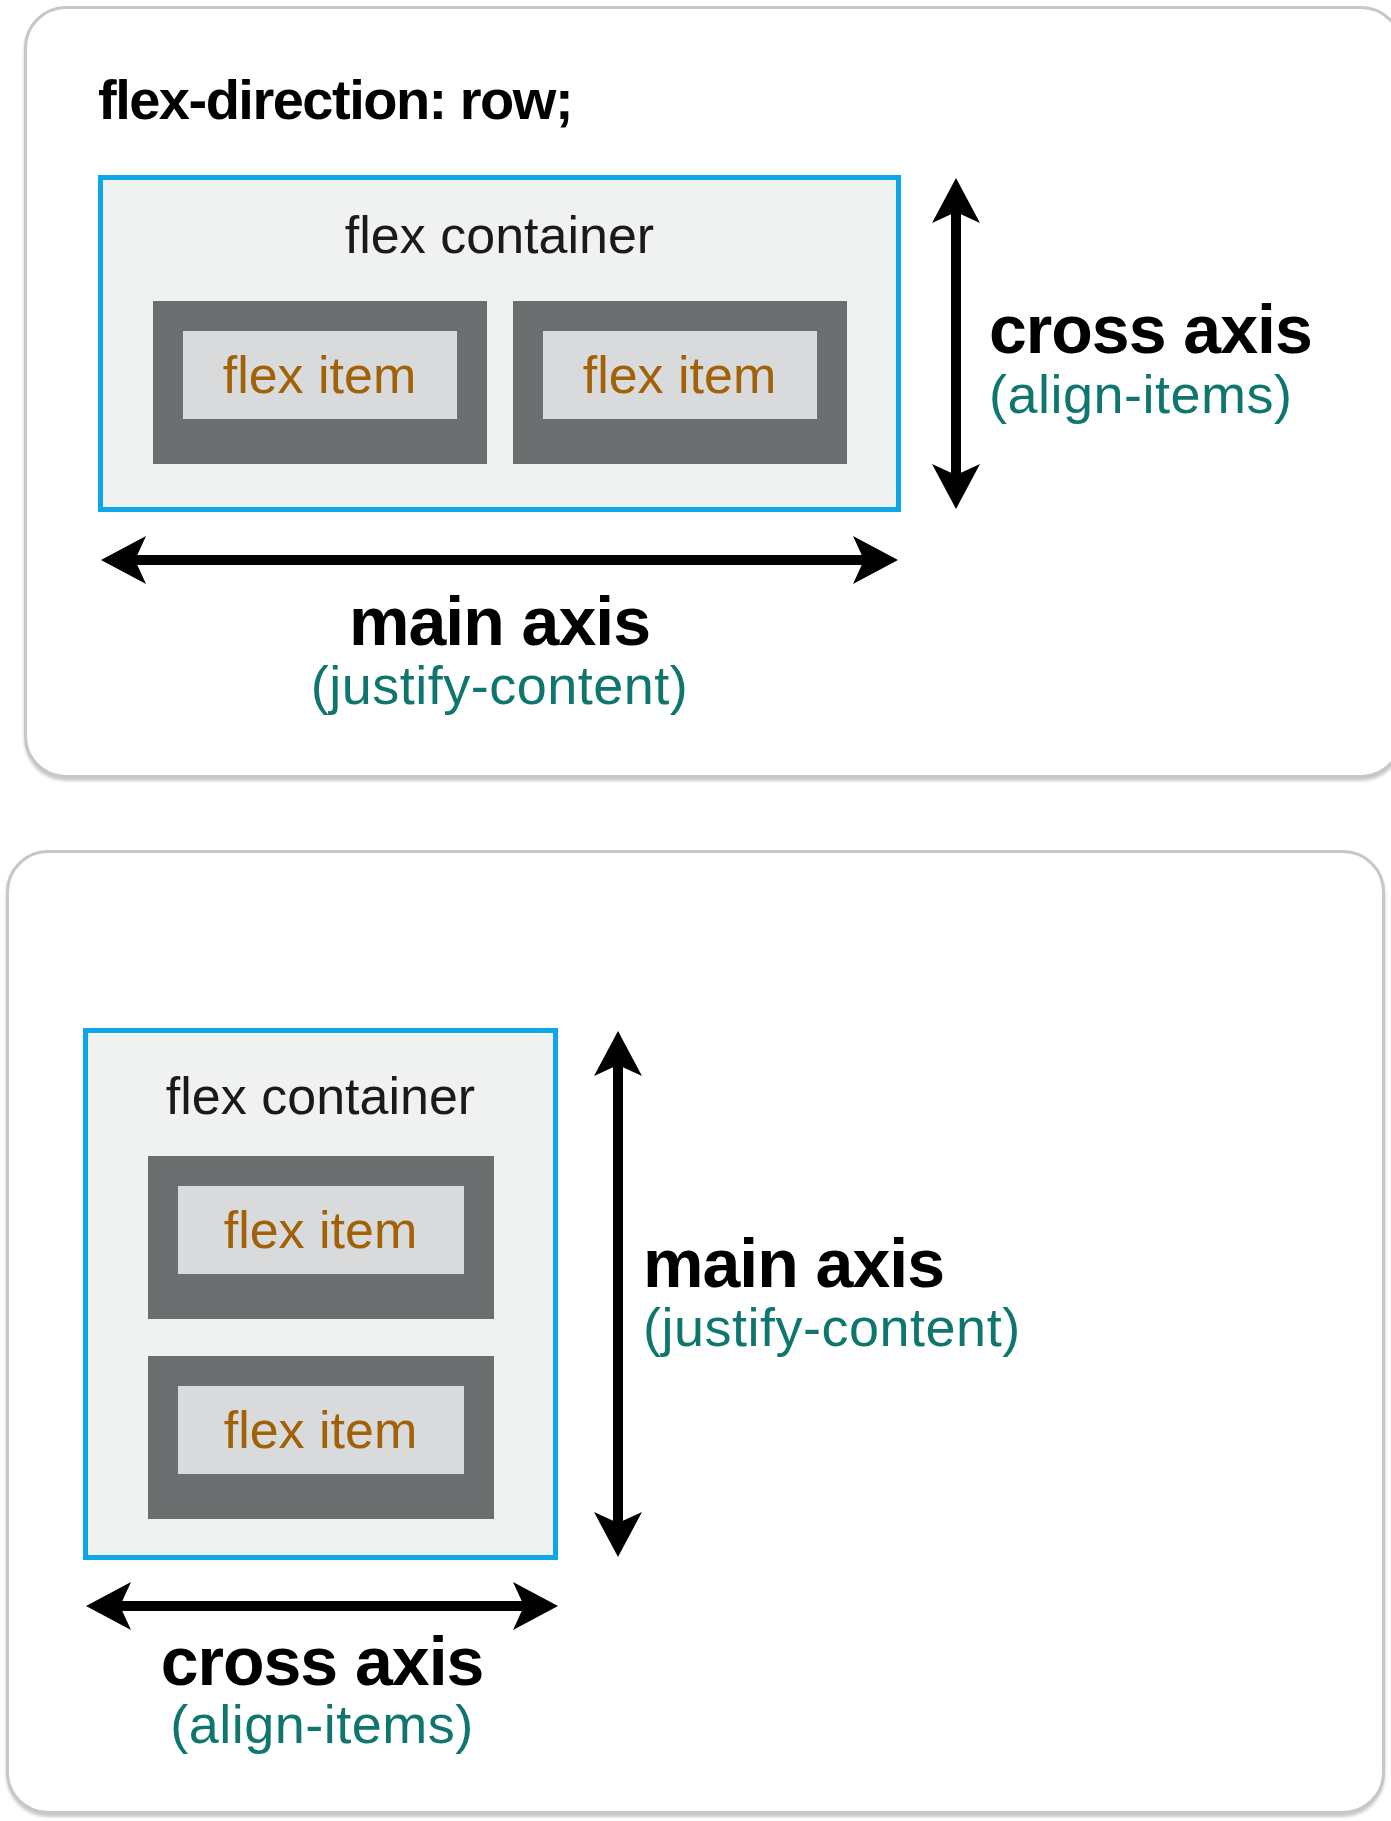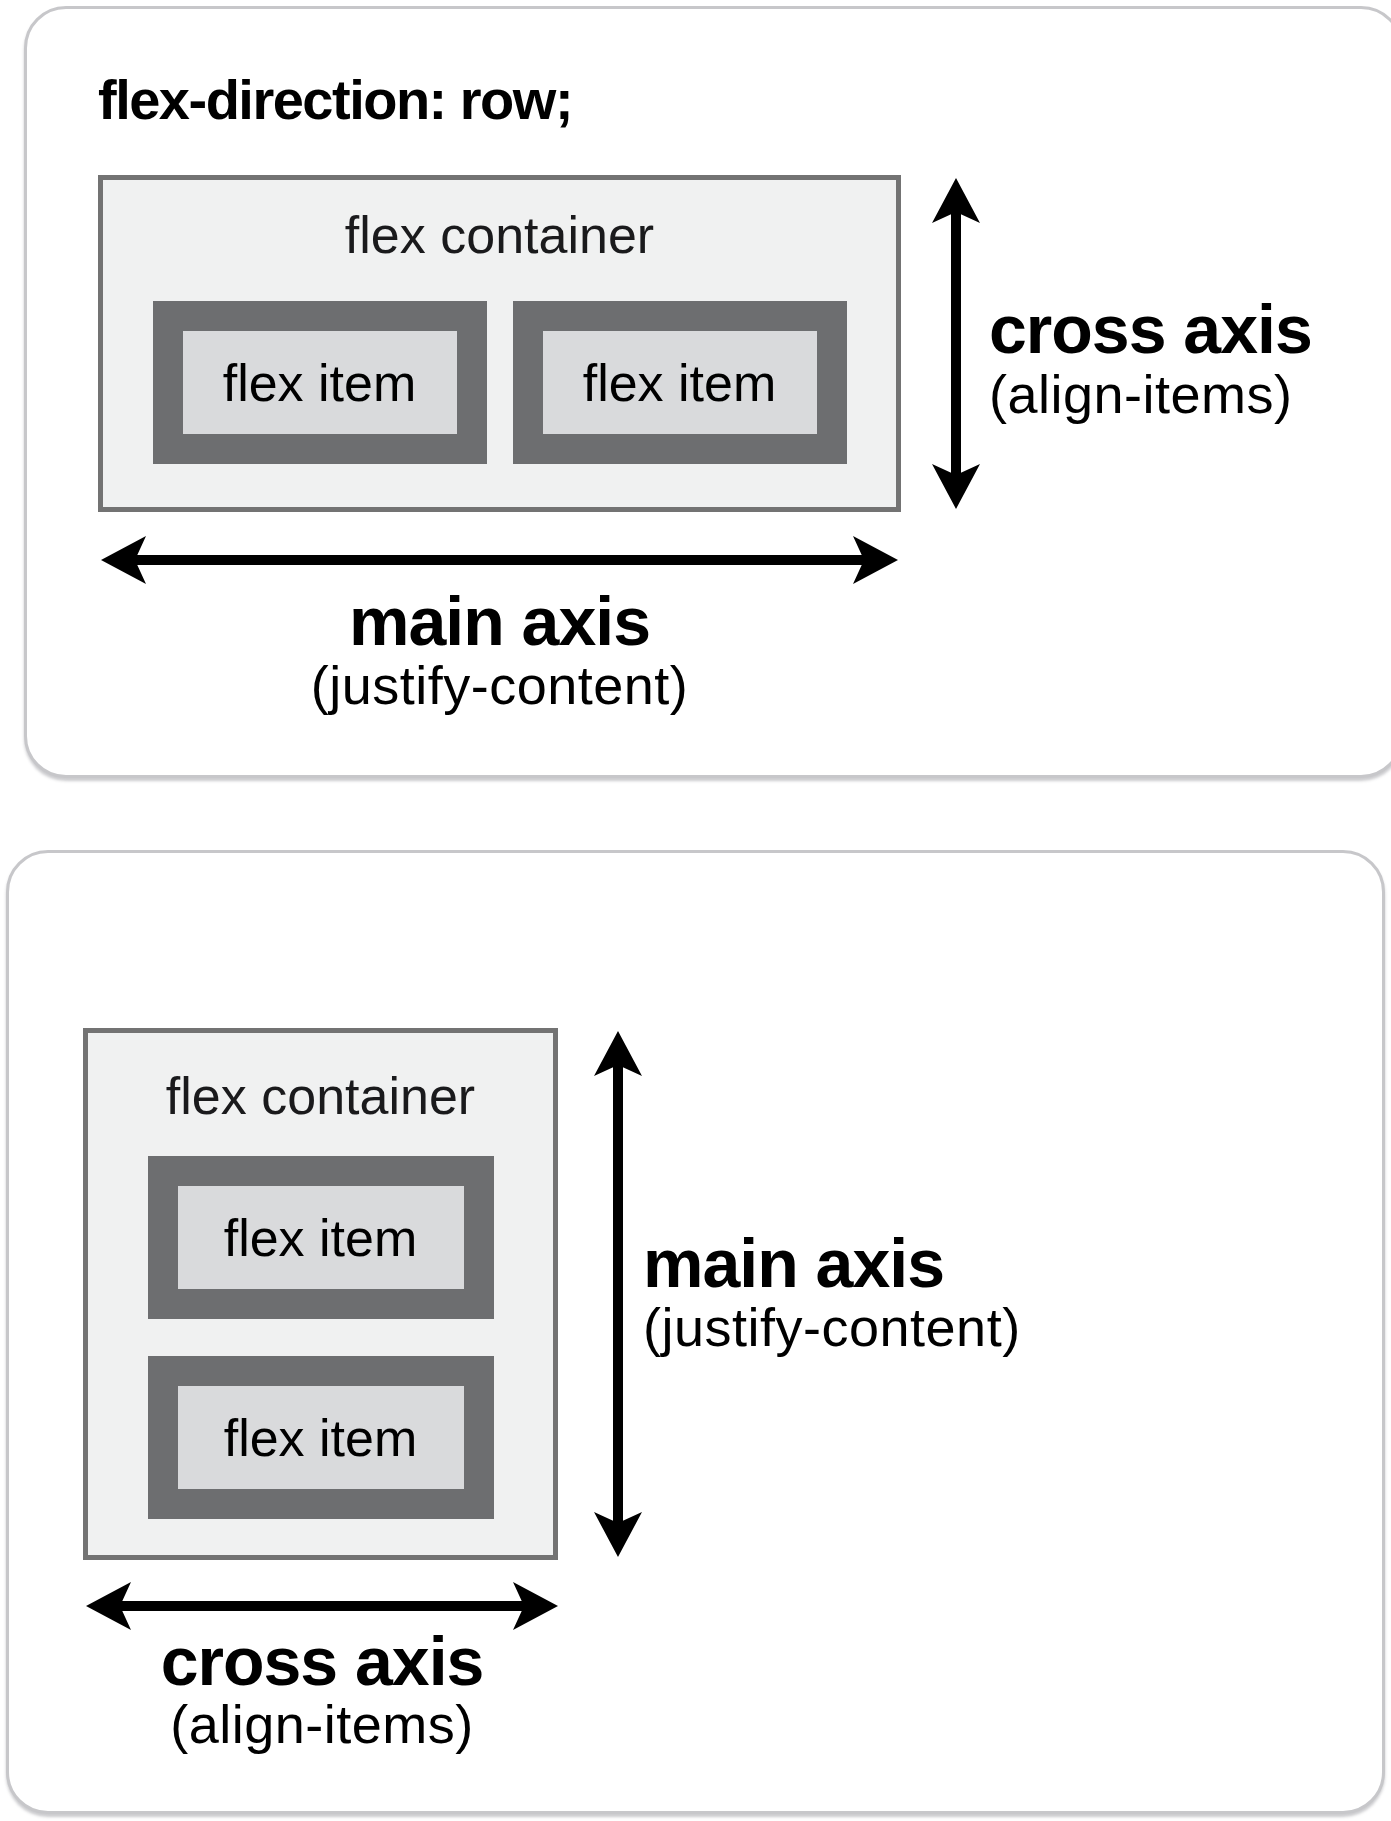--- a/index.html
+++ b/index.html
@@ -32,21 +32,21 @@
     letter-spacing: -1.5px;
     color: #000;
     white-space: nowrap;
   }
   .row-card    .panel-title { top: 58px; }
   .column-card .panel-title { top: 70px; }
 
   .flex-container-box {
     position: absolute;
     background: #f0f1f1;
-    border: 5px solid #737373;
+    border: 5px solid #0ea5e9;
   }
   .row-card .flex-container-box {
     left: 71px; top: 166px; width: 803px; height: 337px;
   }
   .column-card .flex-container-box {
     left: 74px; top: 175px; width: 475px; height: 532px;
   }
 
   .fc-label {
     text-align: center;
@@ -69,41 +69,41 @@
   .flex-item {
     background: #6d6e70;
     padding: 30px;
     height: 163px;
   }
   .row-card    .flex-item { width: 334px; }
   .column-card .flex-item { width: 346px; }
 
   .flex-item-inner {
     background: #d9dadc;
-    width: 100%; height: 103px;
+    width: 100%; height: 88px;
     display: flex; align-items: center; justify-content: center;
     font-size: 52px;
-    color: #000000;
+    color: #a16207;
     white-space: nowrap;
   }
 
   .arrow-svg { position: absolute; display: block; }
   .row-card .v-arrow { left: 901px; top: 166px; }
   .row-card .h-arrow { left: 71px;  top: 523px; }
   .column-card .v-arrow { left: 581px; top: 175px; }
   .column-card .h-arrow { left: 74px;  top: 725px; }
 
   .axis-labels { position: absolute; }
   .axis-title {
     font-size: 68px; font-weight: 700; letter-spacing: -1px;
     color: #000; white-space: nowrap;
   }
   .axis-sub {
     font-size: 54px; font-weight: 400; letter-spacing: 0.5px;
-    color: #000000; white-space: nowrap;
+    color: #0f766e; white-space: nowrap;
   }
   .row-card .cross-labels { left: 962px; top: 288px; line-height: 65px; text-align: left; }
   .row-card .main-labels  { left: 71px;  top: 580px; width: 803px; line-height: 64px; text-align: center; }
   .column-card .main-labels  { left: 634px; top: 378px; line-height: 64px; text-align: left; }
   .column-card .cross-labels { left: 74px;  top: 777px; width: 478px; line-height: 63px; text-align: center; }
   .axis-labels .axis-title { line-height: inherit; }
   .axis-labels .axis-sub   { line-height: inherit; }
 </style>
 </head>
 <body>

